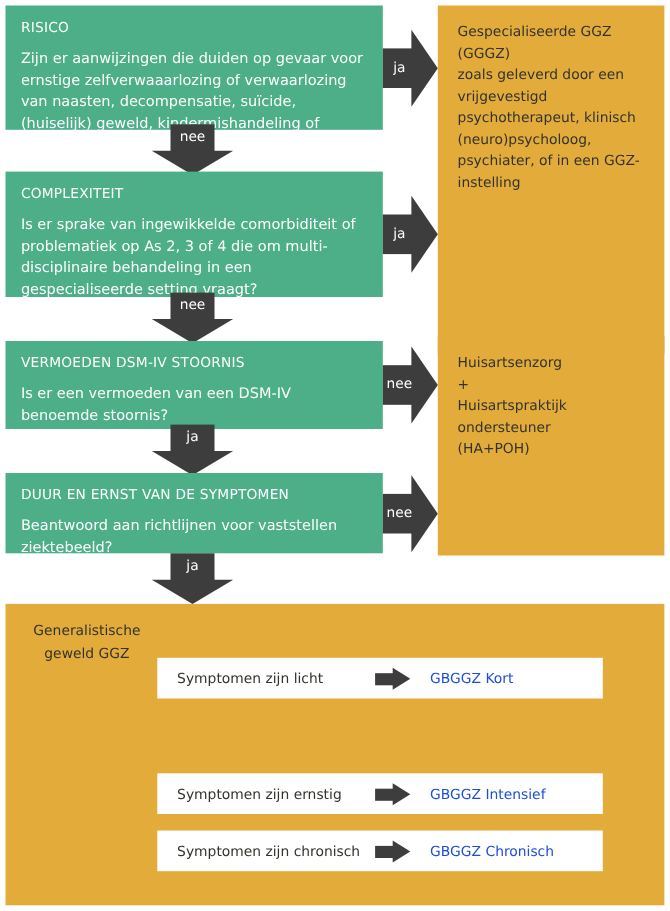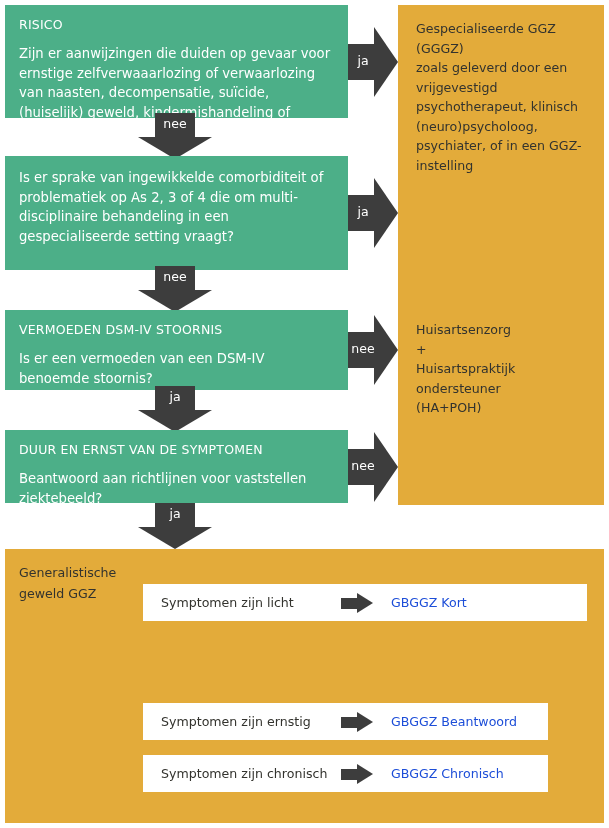--- a/index.html
+++ b/index.html
@@ -140,20 +140,21 @@
     background: #e3ab3a;
   }
   #bottom-label {
     position: absolute;
     left: 14px;
     top: 13px;
     width: 120px;
     font-size: 12.6px;
     line-height: 21px;
     color: #33332e;
+    text-align: center;
   }
   .sym-row {
     position: absolute;
     left: 138px;
     width: 405px;
     height: 37px;
     background: #ffffff;
   }
   .sym-row .sym-text {
     position: absolute;
@@ -224,20 +225,21 @@
     <div class="lbl">ja</div>
   </div>
 
   <div class="arrow-down" style="left:138px; top:113px;">
     <div class="shaft"></div>
     <div class="head"></div>
     <div class="lbl">nee</div>
   </div>
 
   <div class="box green g-pad" style="left:5px; top:156px; width:343px; height:114px;">
+    <p class="box-title">COMPLEXITEIT</p>
     <p class="box-body">Is er sprake van ingewikkelde comorbiditeit of problematiek op As 2, 3 of 4 die om multi-disciplinaire behandeling in een gespecialiseerde setting vraagt?</p>
   </div>
 
   <div class="arrow-right" style="left:348px; top:178px;">
     <div class="shaft"></div>
     <div class="head"></div>
     <div class="lbl">ja</div>
   </div>
 
   <div class="arrow-down" style="left:138px; top:266px;">
@@ -288,37 +290,37 @@
     <div class="lbl">ja</div>
   </div>
 
   <div id="bottom-panel">
 
     <div id="bottom-label">
       <div>Generalistische</div>
       <div>geweld GGZ</div>
     </div>
 
-    <div class="sym-row" style="top:35px;padding-left:39px;">
+    <div class="sym-row" style="top:49px;">
       <span class="sym-text">Symptomen zijn licht</span>
       <span class="mini-arrow">
         <span class="shaft"></span>
         <span class="head"></span>
       </span>
       <span class="sym-out">GBGGZ Kort</span>
     </div>
 
 
     <div class="sym-row" style="top:154px;">
       <span class="sym-text">Symptomen zijn ernstig</span>
       <span class="mini-arrow">
         <span class="shaft"></span>
         <span class="head"></span>
       </span>
-      <span class="sym-out">GBGGZ Beantwoord</span>
+      <span class="sym-out">GBGGZ Intensief</span>
     </div>
 
     <div class="sym-row" style="top:206px;">
       <span class="sym-text">Symptomen zijn chronisch</span>
       <span class="mini-arrow">
         <span class="shaft"></span>
         <span class="head"></span>
       </span>
       <span class="sym-out">GBGGZ Chronisch</span>
     </div>

